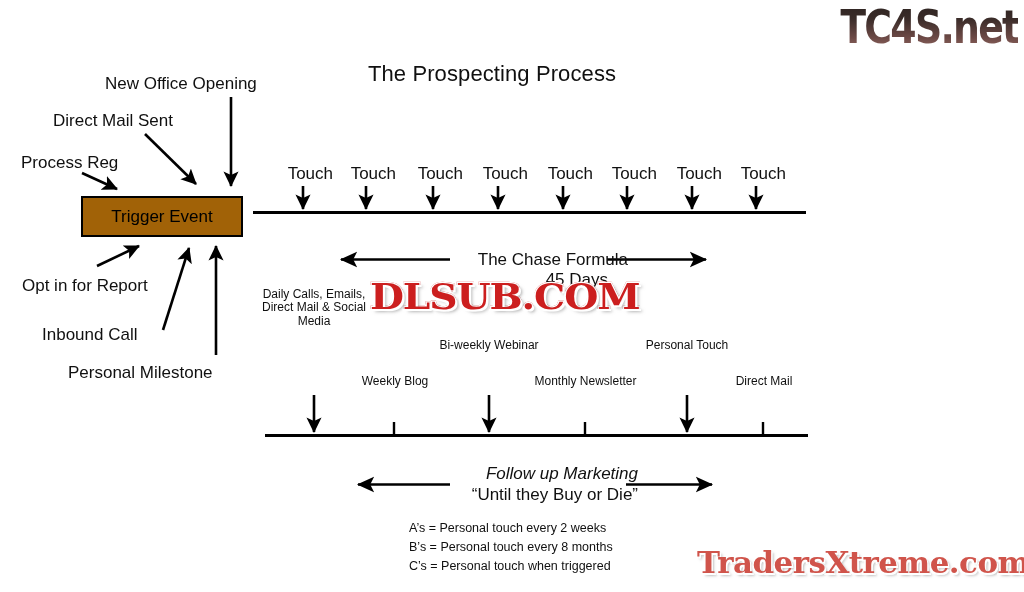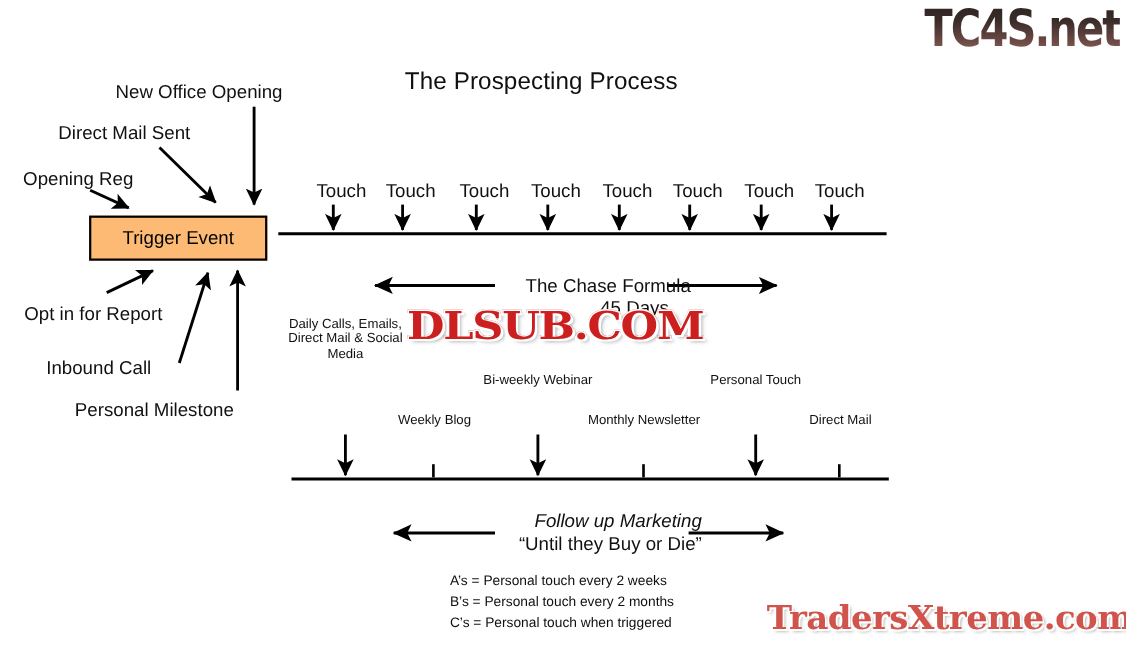--- a/index.html
+++ b/index.html
@@ -26,21 +26,21 @@
   .txt.ctr { text-align: right; }
   .txt.wrapc { white-space: normal; text-align: center; }
 
   
   #page-title { font-size: 22px; letter-spacing: 0.1px; }
 
   
   #trigger-box {
     position: absolute;
     border: 2.5px solid #000;
-    background: #fdba74;
+    background: #a16207;
     display: flex;
     align-items: center;
     justify-content: center;
     box-sizing: border-box;
   }
   #trigger-box span { font-size: 17px; }
 
   
   #lines {
     position: absolute;
@@ -193,21 +193,21 @@
   <div class="txt" id="page-title" style="left:368px; top:62px;text-align:right;">The Prospecting Process</div>
 
   <div id="logo-tc4s" style="right:6px; top:2px;">TC4S.net</div>
 
   <div id="trigger-box" style="left:81px; top:196px; width:162px; height:41px;">
     <span>Trigger Event</span>
   </div>
 
   <div class="txt lbl-left" style="left:105px; top:74px;">New Office Opening</div>
   <div class="txt lbl-left" style="left:53px; top:111px;">Direct Mail Sent</div>
-  <div class="txt lbl-left" style="left:21px; top:153px;">Opening Reg</div>
+  <div class="txt lbl-left" style="left:21px; top:153px;">Process Reg</div>
   <div class="txt lbl-left" style="left:22px; top:276px;">Opt in for Report</div>
   <div class="txt lbl-left" style="left:42px; top:325px;">Inbound Call</div>
   <div class="txt lbl-left" style="left:68px; top:363px;">Personal Milestone</div>
 
   <div class="txt lbl-touch ctr" style="left:273px; top:164px; width:60px;">Touch</div>
   <div class="txt lbl-touch ctr" style="left:336px; top:164px; width:60px;">Touch</div>
   <div class="txt lbl-touch ctr" style="left:403px; top:164px; width:60px;">Touch</div>
   <div class="txt lbl-touch ctr" style="left:468px; top:164px; width:60px;">Touch</div>
   <div class="txt lbl-touch ctr" style="left:533px; top:164px; width:60px;">Touch</div>
   <div class="txt lbl-touch ctr" style="left:597px; top:164px; width:60px;">Touch</div>
@@ -225,18 +225,18 @@
   <div class="txt lbl-stage wrapc" style="left:352px; top:375px; width:86px;">Weekly Blog</div>
   <div class="txt lbl-stage wrapc" style="left:438px; top:339px; width:102px;">Bi-weekly Webinar</div>
   <div class="txt lbl-stage wrapc" style="left:527px; top:375px; width:117px;">Monthly Newsletter</div>
   <div class="txt lbl-stage wrapc" style="left:639px; top:339px; width:96px;">Personal Touch</div>
   <div class="txt lbl-stage wrapc" style="left:728px; top:375px; width:72px;">Direct Mail</div>
 
   <div class="txt lbl-band ctr" style="left:438px; top:464px; width:200px;font-style:italic;">Follow up Marketing</div>
   <div class="txt lbl-band ctr" style="left:438px; top:485px; width:200px;">“Until they Buy or Die”</div>
 
   <div class="txt legend-line" style="left:409px; top:521px;">A’s = Personal touch every 2 weeks</div>
-  <div class="txt legend-line" style="left:409px; top:540px;">B’s = Personal touch every 2 months</div>
+  <div class="txt legend-line" style="left:409px; top:540px;">B’s = Personal touch every 8 months</div>
   <div class="txt legend-line" style="left:409px; top:559px;">C’s = Personal touch when triggered</div>
 
   <div id="logo-tx" style="left:697px; top:545px;">TradersXtreme.com</div>
 
 </div>
 
 </body></html>

